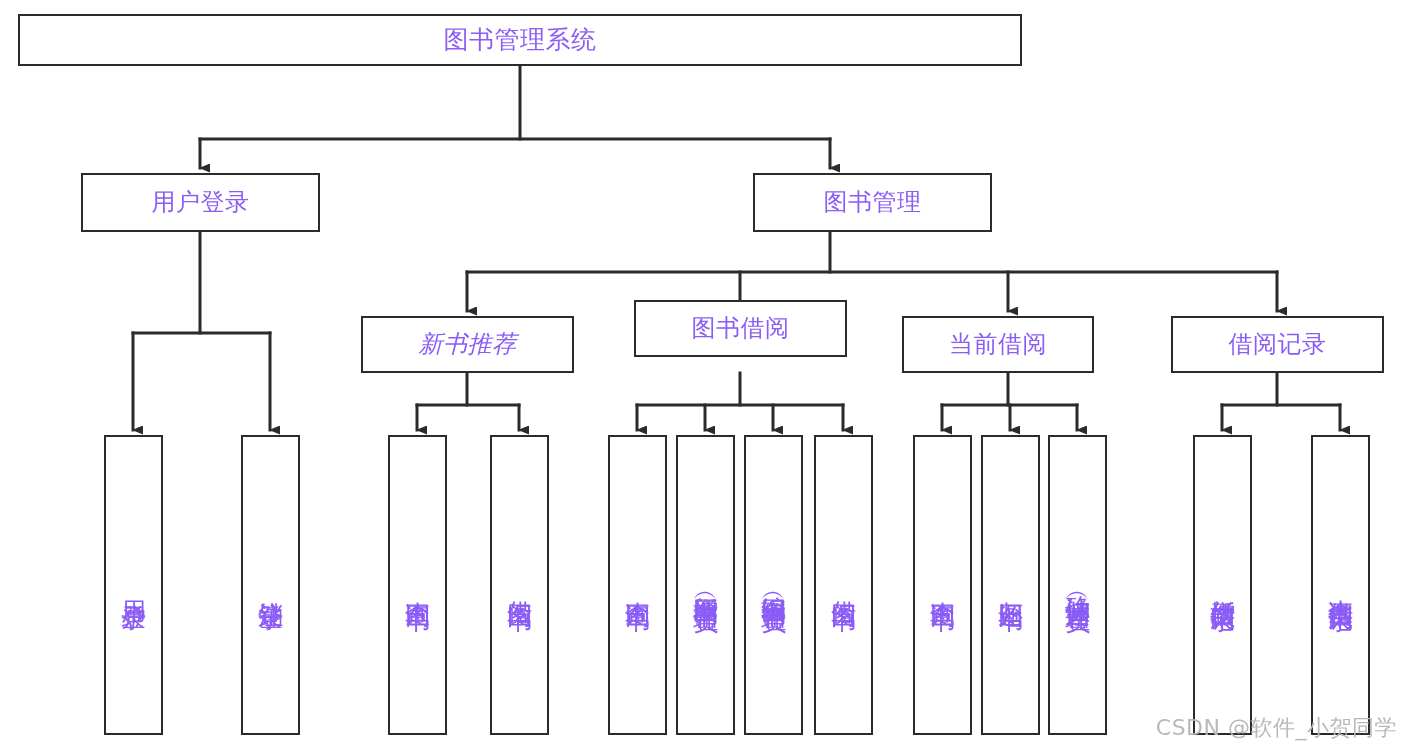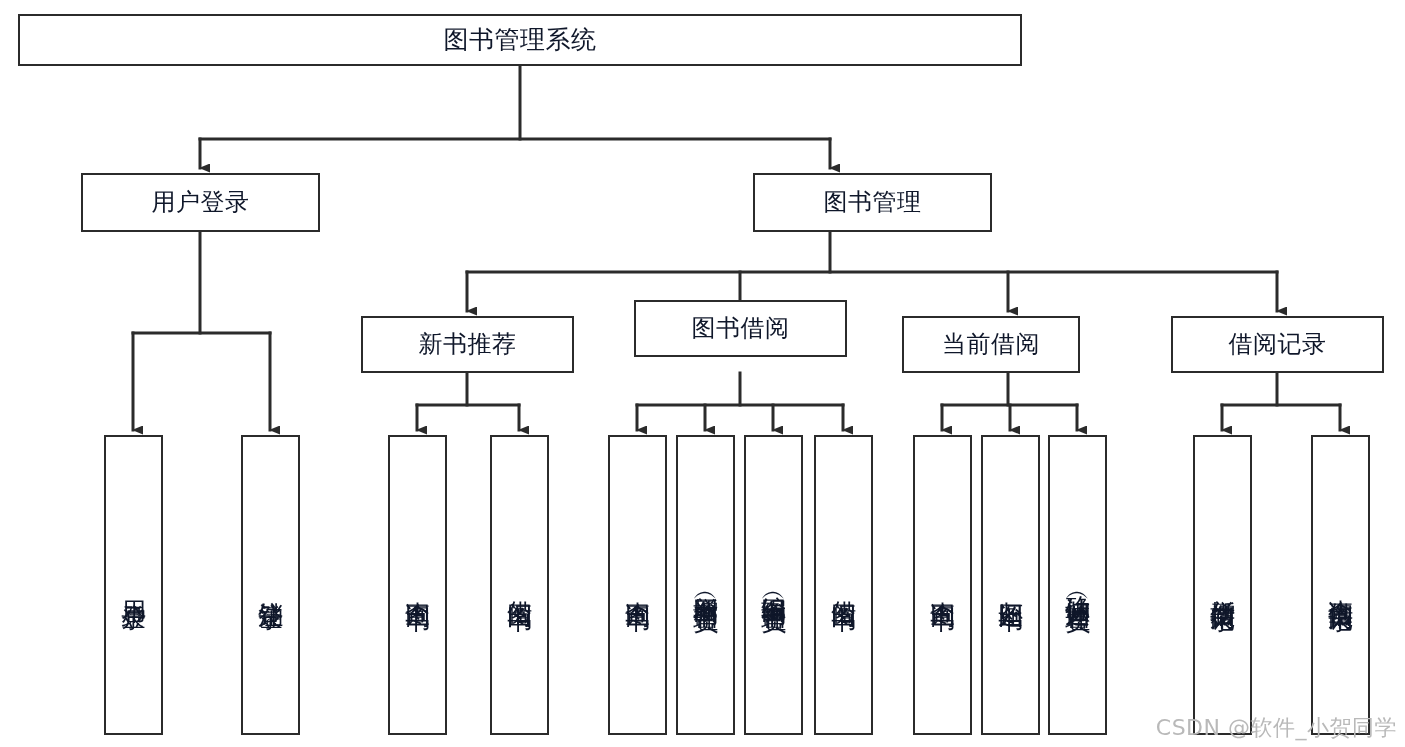--- a/index.html
+++ b/index.html
@@ -27,21 +27,21 @@
     pointer-events: none;
   }
   .node {
     position: absolute;
     box-sizing: border-box;
     background: #ffffff;
     border: 2px solid #2b2b2b;
     display: flex;
     align-items: center;
     justify-content: center;
-    color: #0f172a;
+    color: #8b5cf6;
     z-index: 2;
   }
   .node-label {
     display: block;
     text-align: center;
     line-height: 1.06;
     white-space: nowrap;
   }
   .node.horizontal .node-label {
     font-size: 24px;
@@ -133,29 +133,29 @@
   </div>
 
   <div class="node horizontal" style="left:81px; top:173px; width:239px; height:59px;">
     <span class="node-label">用户登录</span>
   </div>
 
   <div class="node horizontal" style="left:753px; top:173px; width:239px; height:59px;">
     <span class="node-label">图书管理</span>
   </div>
 
-  <div class="node horizontal" style="left:361px; top:316px; width:213px; height:57px;">
+  <div class="node horizontal" style="left:361px; top:316px; width:213px; height:57px;font-style:italic;">
     <span class="node-label">新书推荐</span>
   </div>
 
   <div class="node horizontal" style="left:634px; top:300px; width:213px; height:57px;">
     <span class="node-label">图书借阅</span>
   </div>
 
-  <div class="node horizontal" style="left:902px; top:316px; width:178px; height:57px;">
+  <div class="node horizontal" style="left:902px; top:316px; width:192px; height:57px;">
     <span class="node-label">当前借阅</span>
   </div>
 
   <div class="node horizontal" style="left:1171px; top:316px; width:213px; height:57px;">
     <span class="node-label">借阅记录</span>
   </div>
 
   <div class="node vertical" style="left:104px; top:435px; width:59px; height:300px;">
     <span class="node-label">用户登录</span>
   </div>

